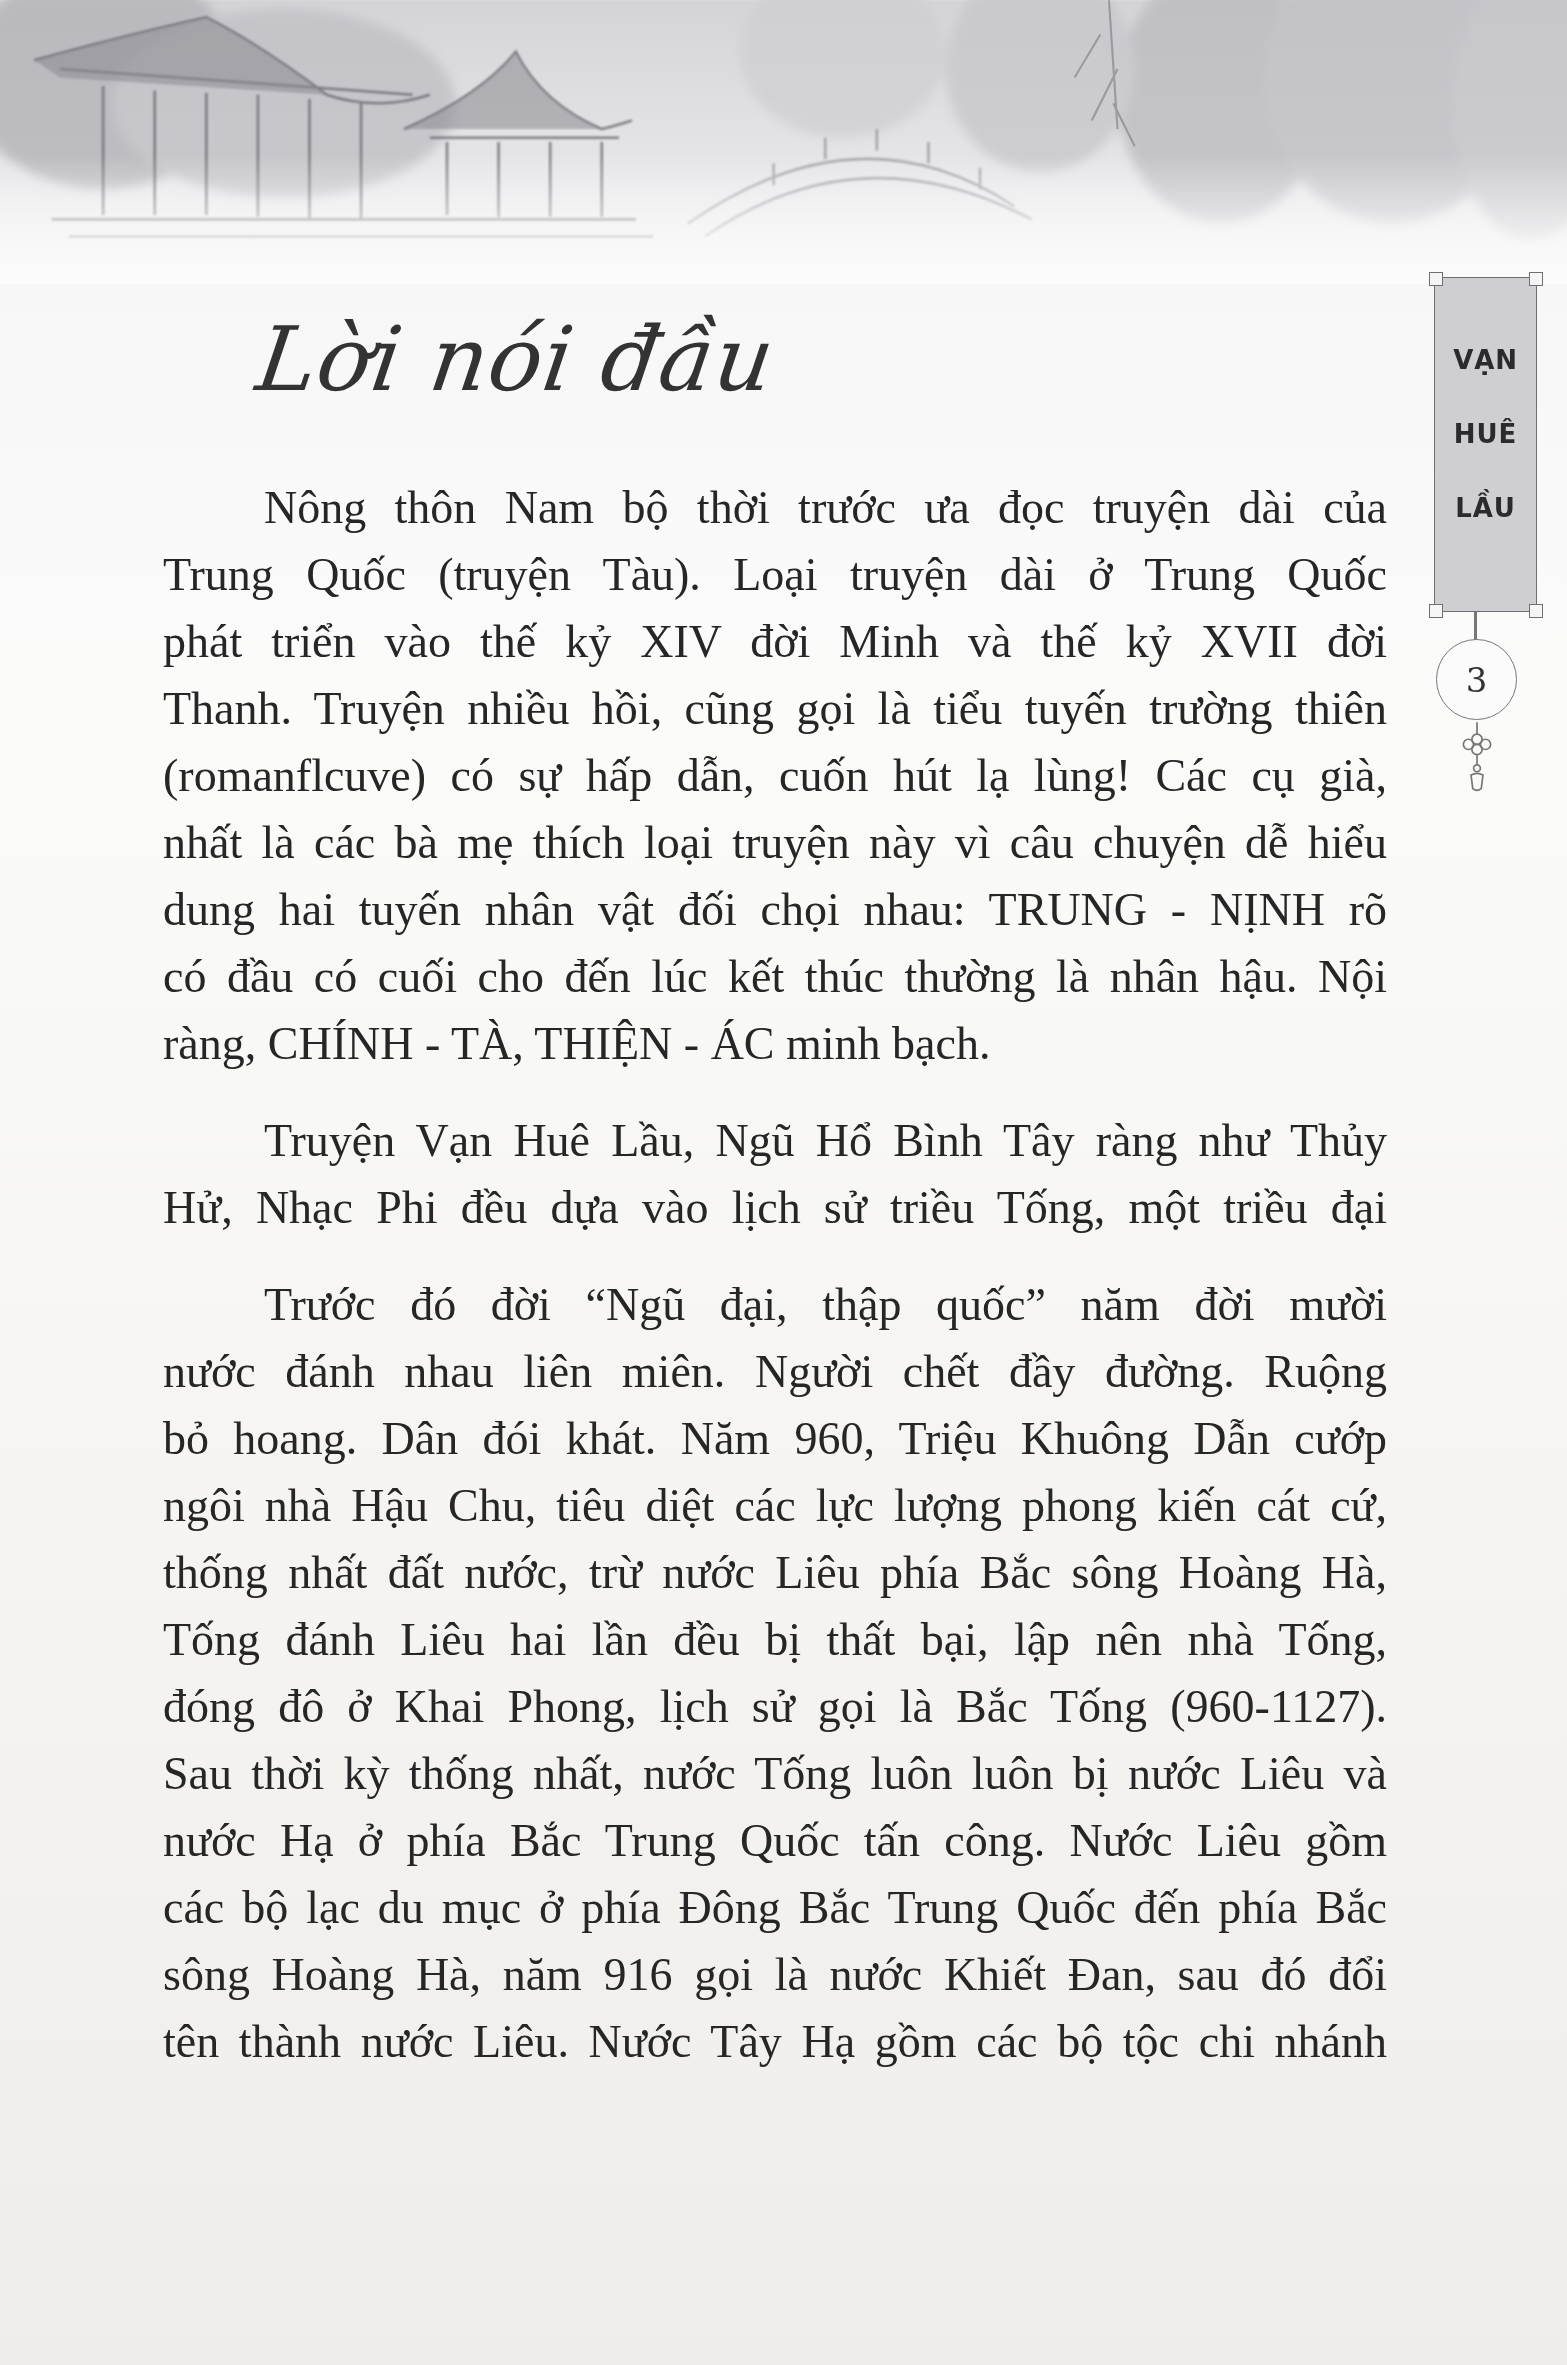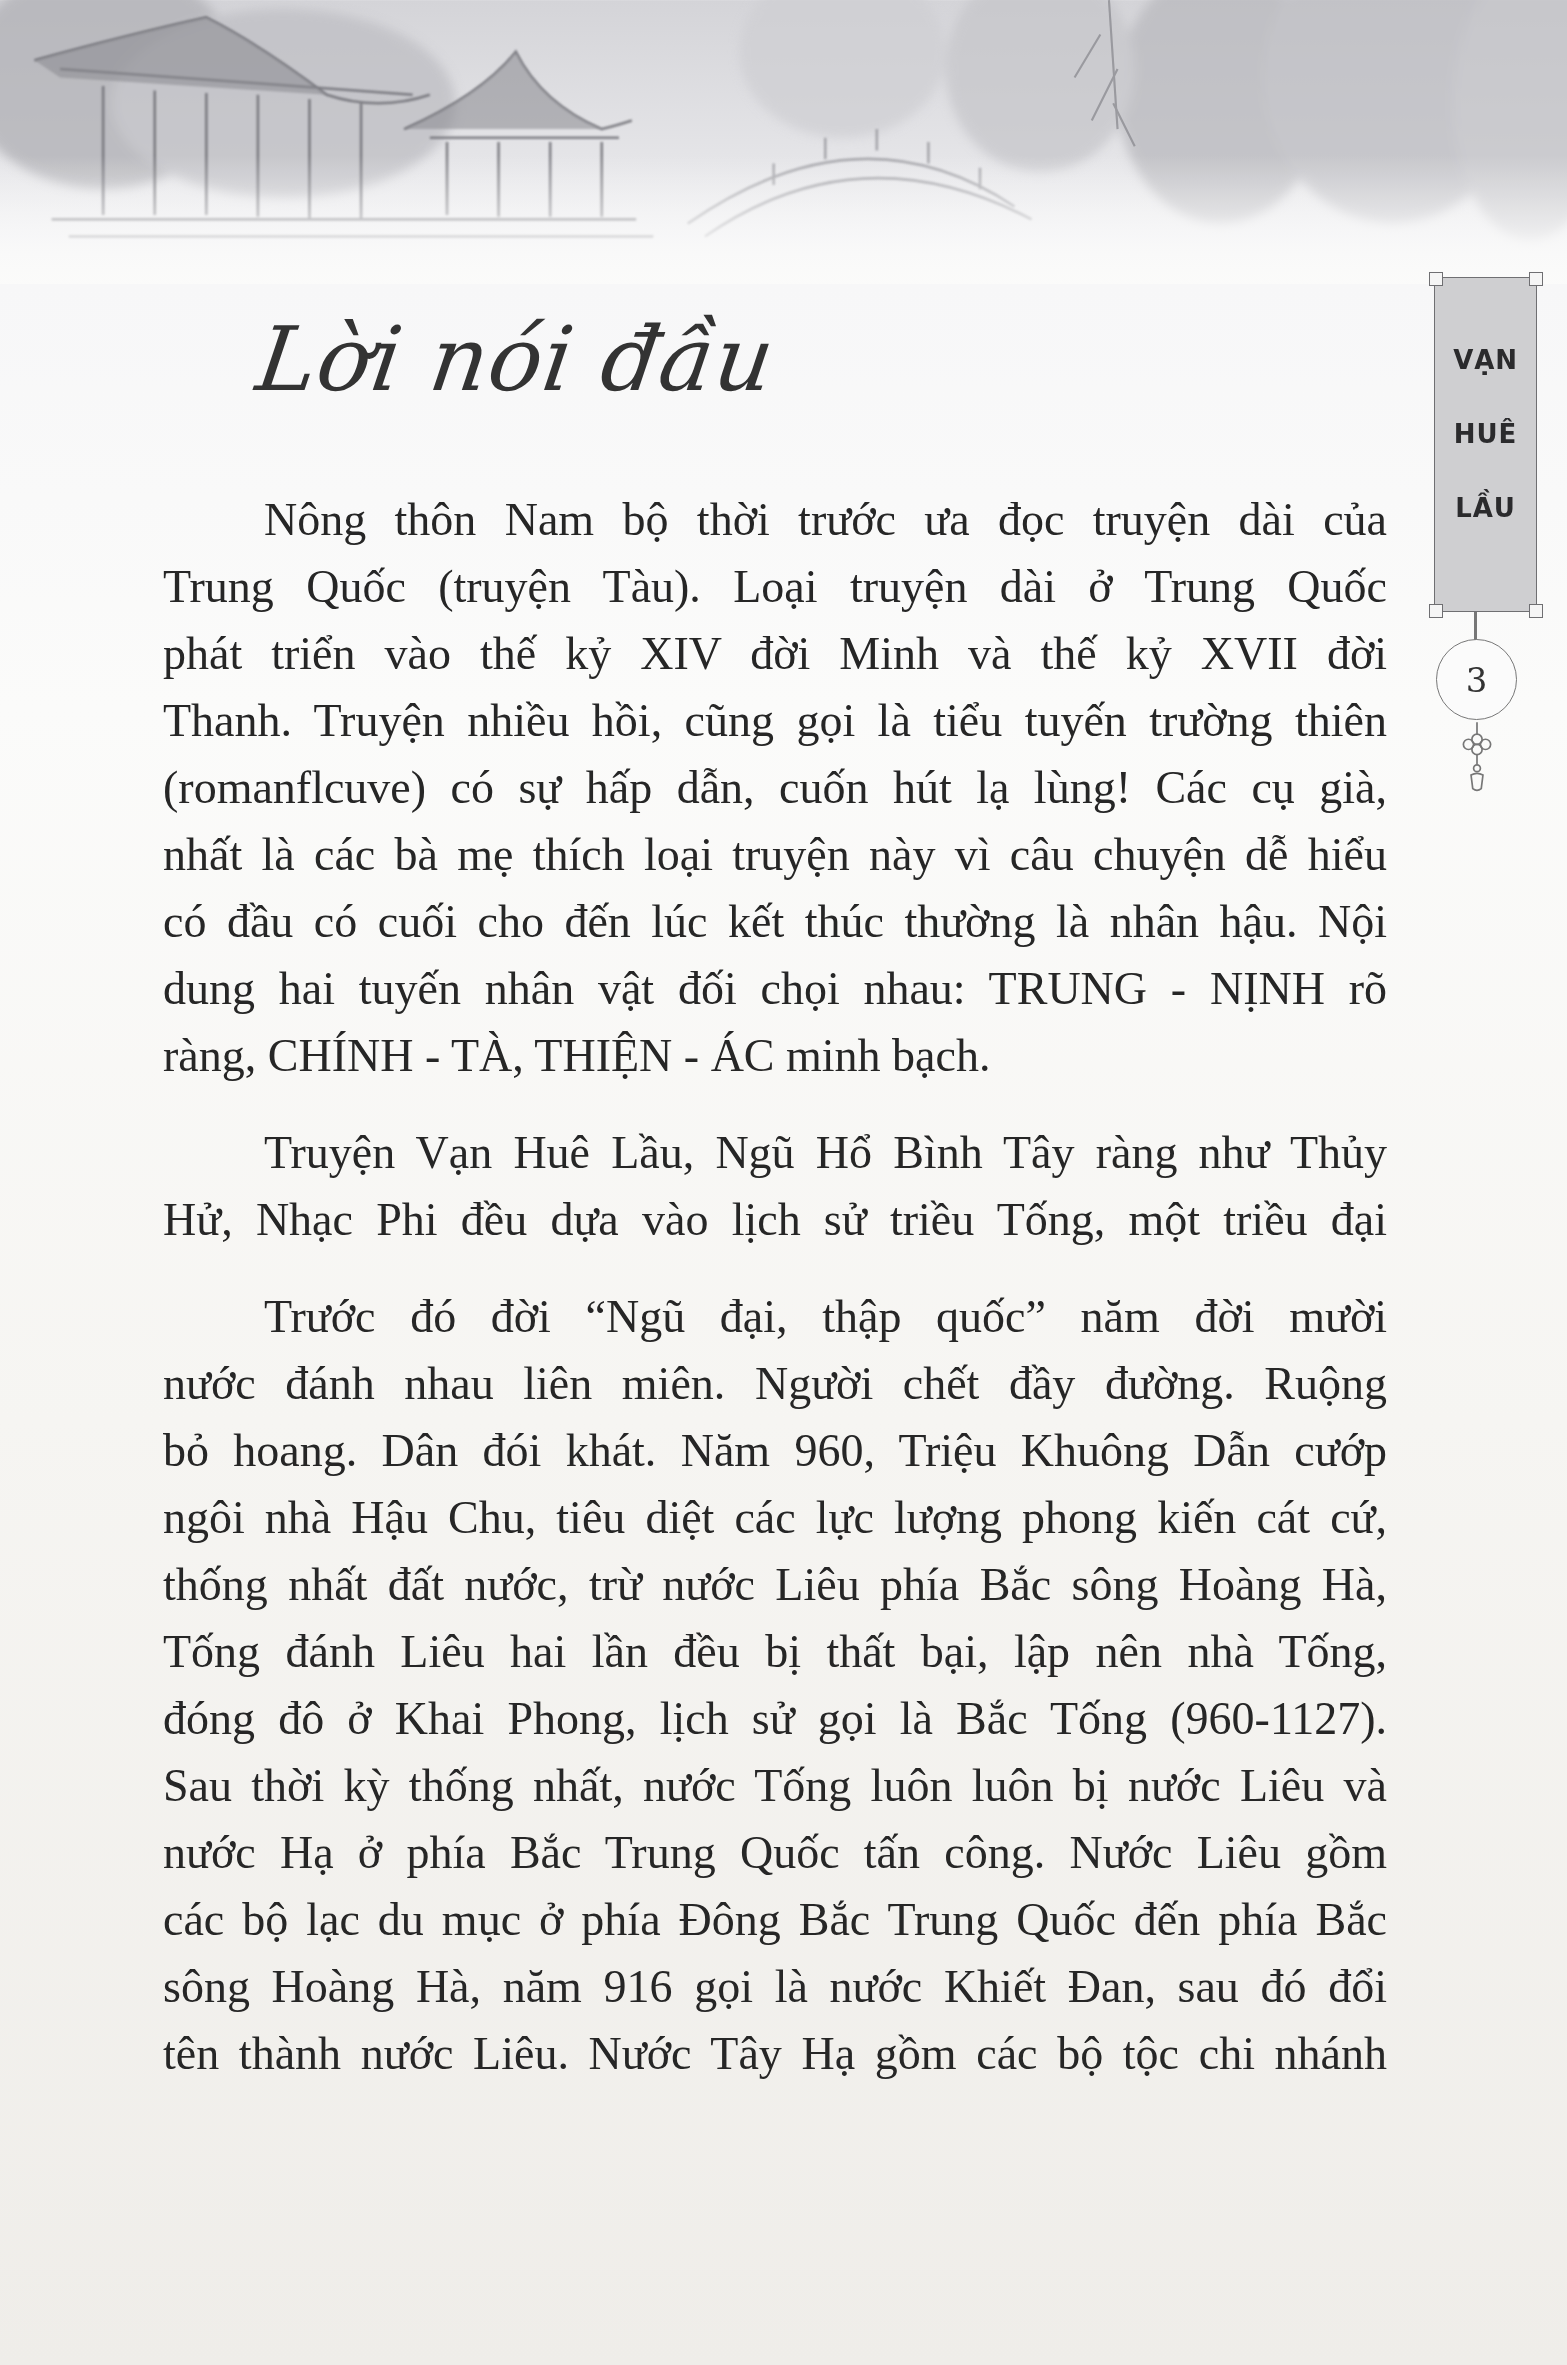--- a/index.html
+++ b/index.html
@@ -23,21 +23,21 @@
     font-family: "DejaVu Serif", "Liberation Serif", serif;
     font-style: italic; font-size: 89px; line-height: 112px;
     color: #333; letter-spacing: 0.9px; font-weight: normal;
     transform: skewX(-8deg);
   }
   .body-text {
     position: absolute; left: 163px; top: 474px; width: 1224px;
     font-size: 46px; line-height: 67px; color: #262626;
     text-align: justify;
   }
-  .body-text p { margin: 12px 0 30px 0; text-indent: 101px; }
+  .body-text p { margin: 0 0 30px 0; text-indent: 101px; }
   .body-text p .ln { display: block; text-align: justify; text-align-last: justify; white-space: nowrap; }
   .body-text p .ln.last { text-align-last: left; }
   .body-text p .ln:first-child { text-indent: 101px; }
   .body-text p { text-indent: 0; }
 
   .side-tab {
     position: absolute; left: 1434px; top: 277px; width: 107px; height: 337px;
   }
   .tab-rect {
     position: absolute; left: 0; top: 0; width: 103px; height: 335px;
@@ -127,22 +127,22 @@
 <h1 class="page-title" style="margin:0;">Lời nói đầu</h1>
 
 <div class="body-text">
   <p>
     <span class="ln">Nông thôn Nam bộ thời trước ưa đọc truyện dài của</span>
     <span class="ln">Trung Quốc (truyện Tàu). Loại truyện dài ở Trung Quốc</span>
     <span class="ln">phát triển vào thế kỷ XIV đời Minh và thế kỷ XVII đời</span>
     <span class="ln">Thanh. Truyện nhiều hồi, cũng gọi là tiểu tuyến trường thiên</span>
     <span class="ln">(romanflcuve) có sự hấp dẫn, cuốn hút lạ lùng! Các cụ già,</span>
     <span class="ln">nhất là các bà mẹ thích loại truyện này vì câu chuyện dễ hiểu</span>
+    <span class="ln">dung hai tuyến nhân vật đối chọi nhau: TRUNG - NỊNH rõ</span>
     <span class="ln">có đầu có cuối cho đến lúc kết thúc thường là nhân hậu. Nội</span>
-    <span class="ln">dung hai tuyến nhân vật đối chọi nhau: TRUNG - NỊNH rõ</span>
     <span class="ln last">ràng, CHÍNH - TÀ, THIỆN - ÁC minh bạch.</span>
   </p>
   <p>
     <span class="ln">Truyện Vạn Huê Lầu, Ngũ Hổ Bình Tây ràng như Thủy</span>
     <span class="ln">Hử, Nhạc Phi đều dựa vào lịch sử triều Tống, một triều đại</span>
   </p>
   <p>
     <span class="ln">Trước đó đời “Ngũ đại, thập quốc” năm đời mười</span>
     <span class="ln">nước đánh nhau liên miên. Người chết đầy đường. Ruộng</span>
     <span class="ln">bỏ hoang. Dân đói khát. Năm 960, Triệu Khuông Dẫn cướp</span>

